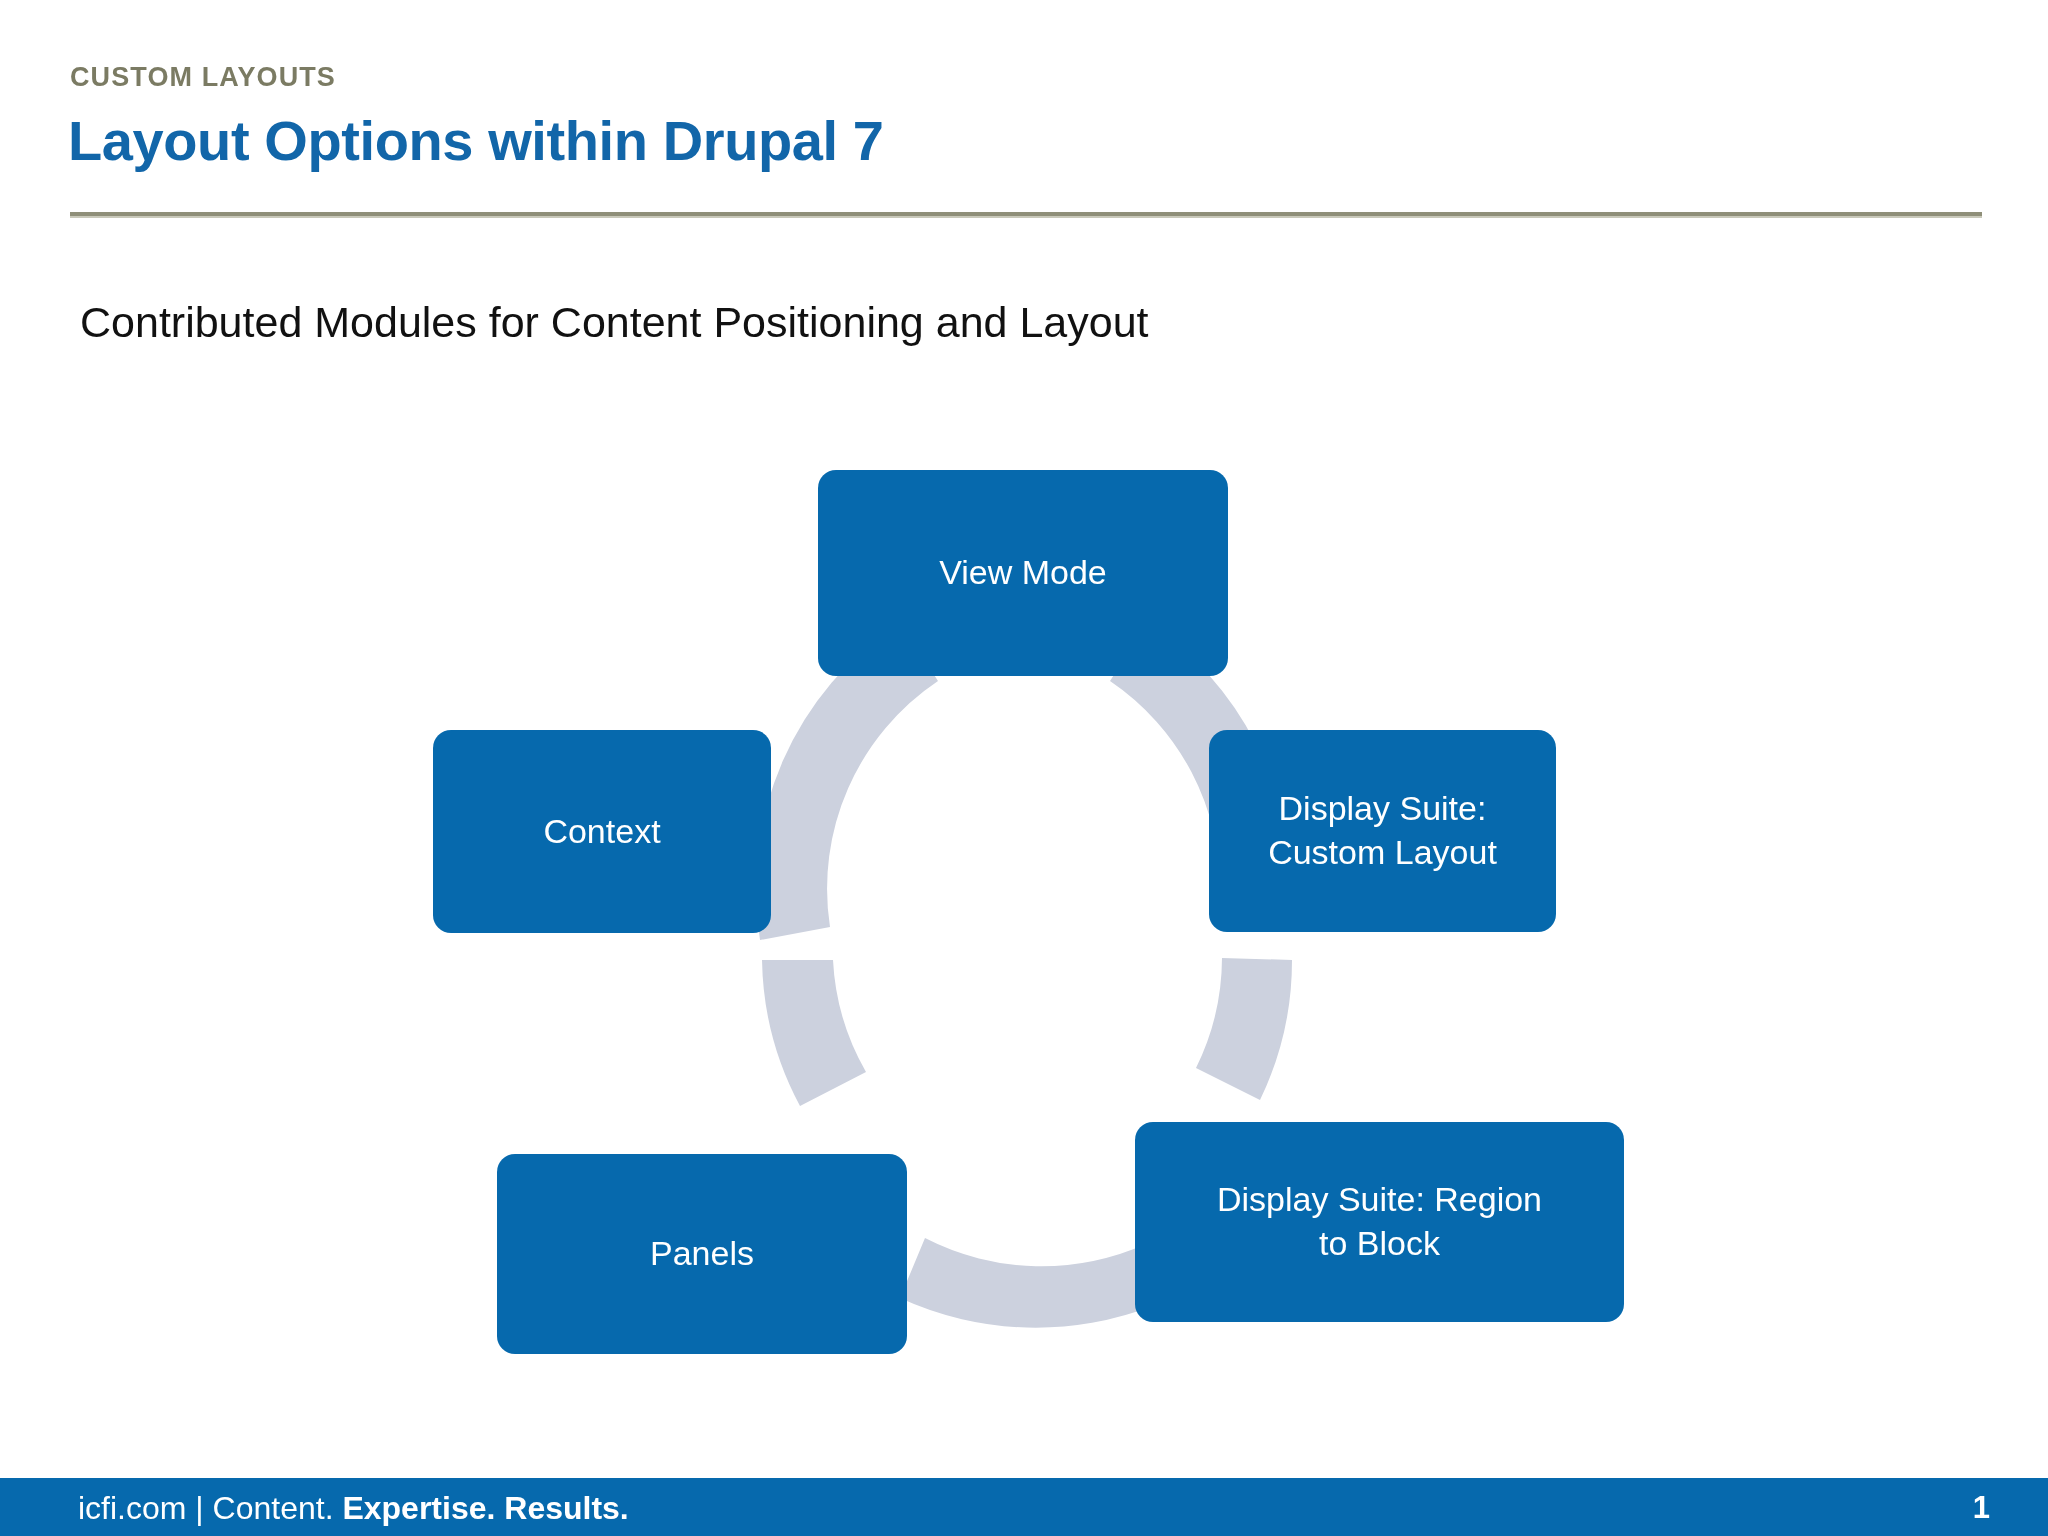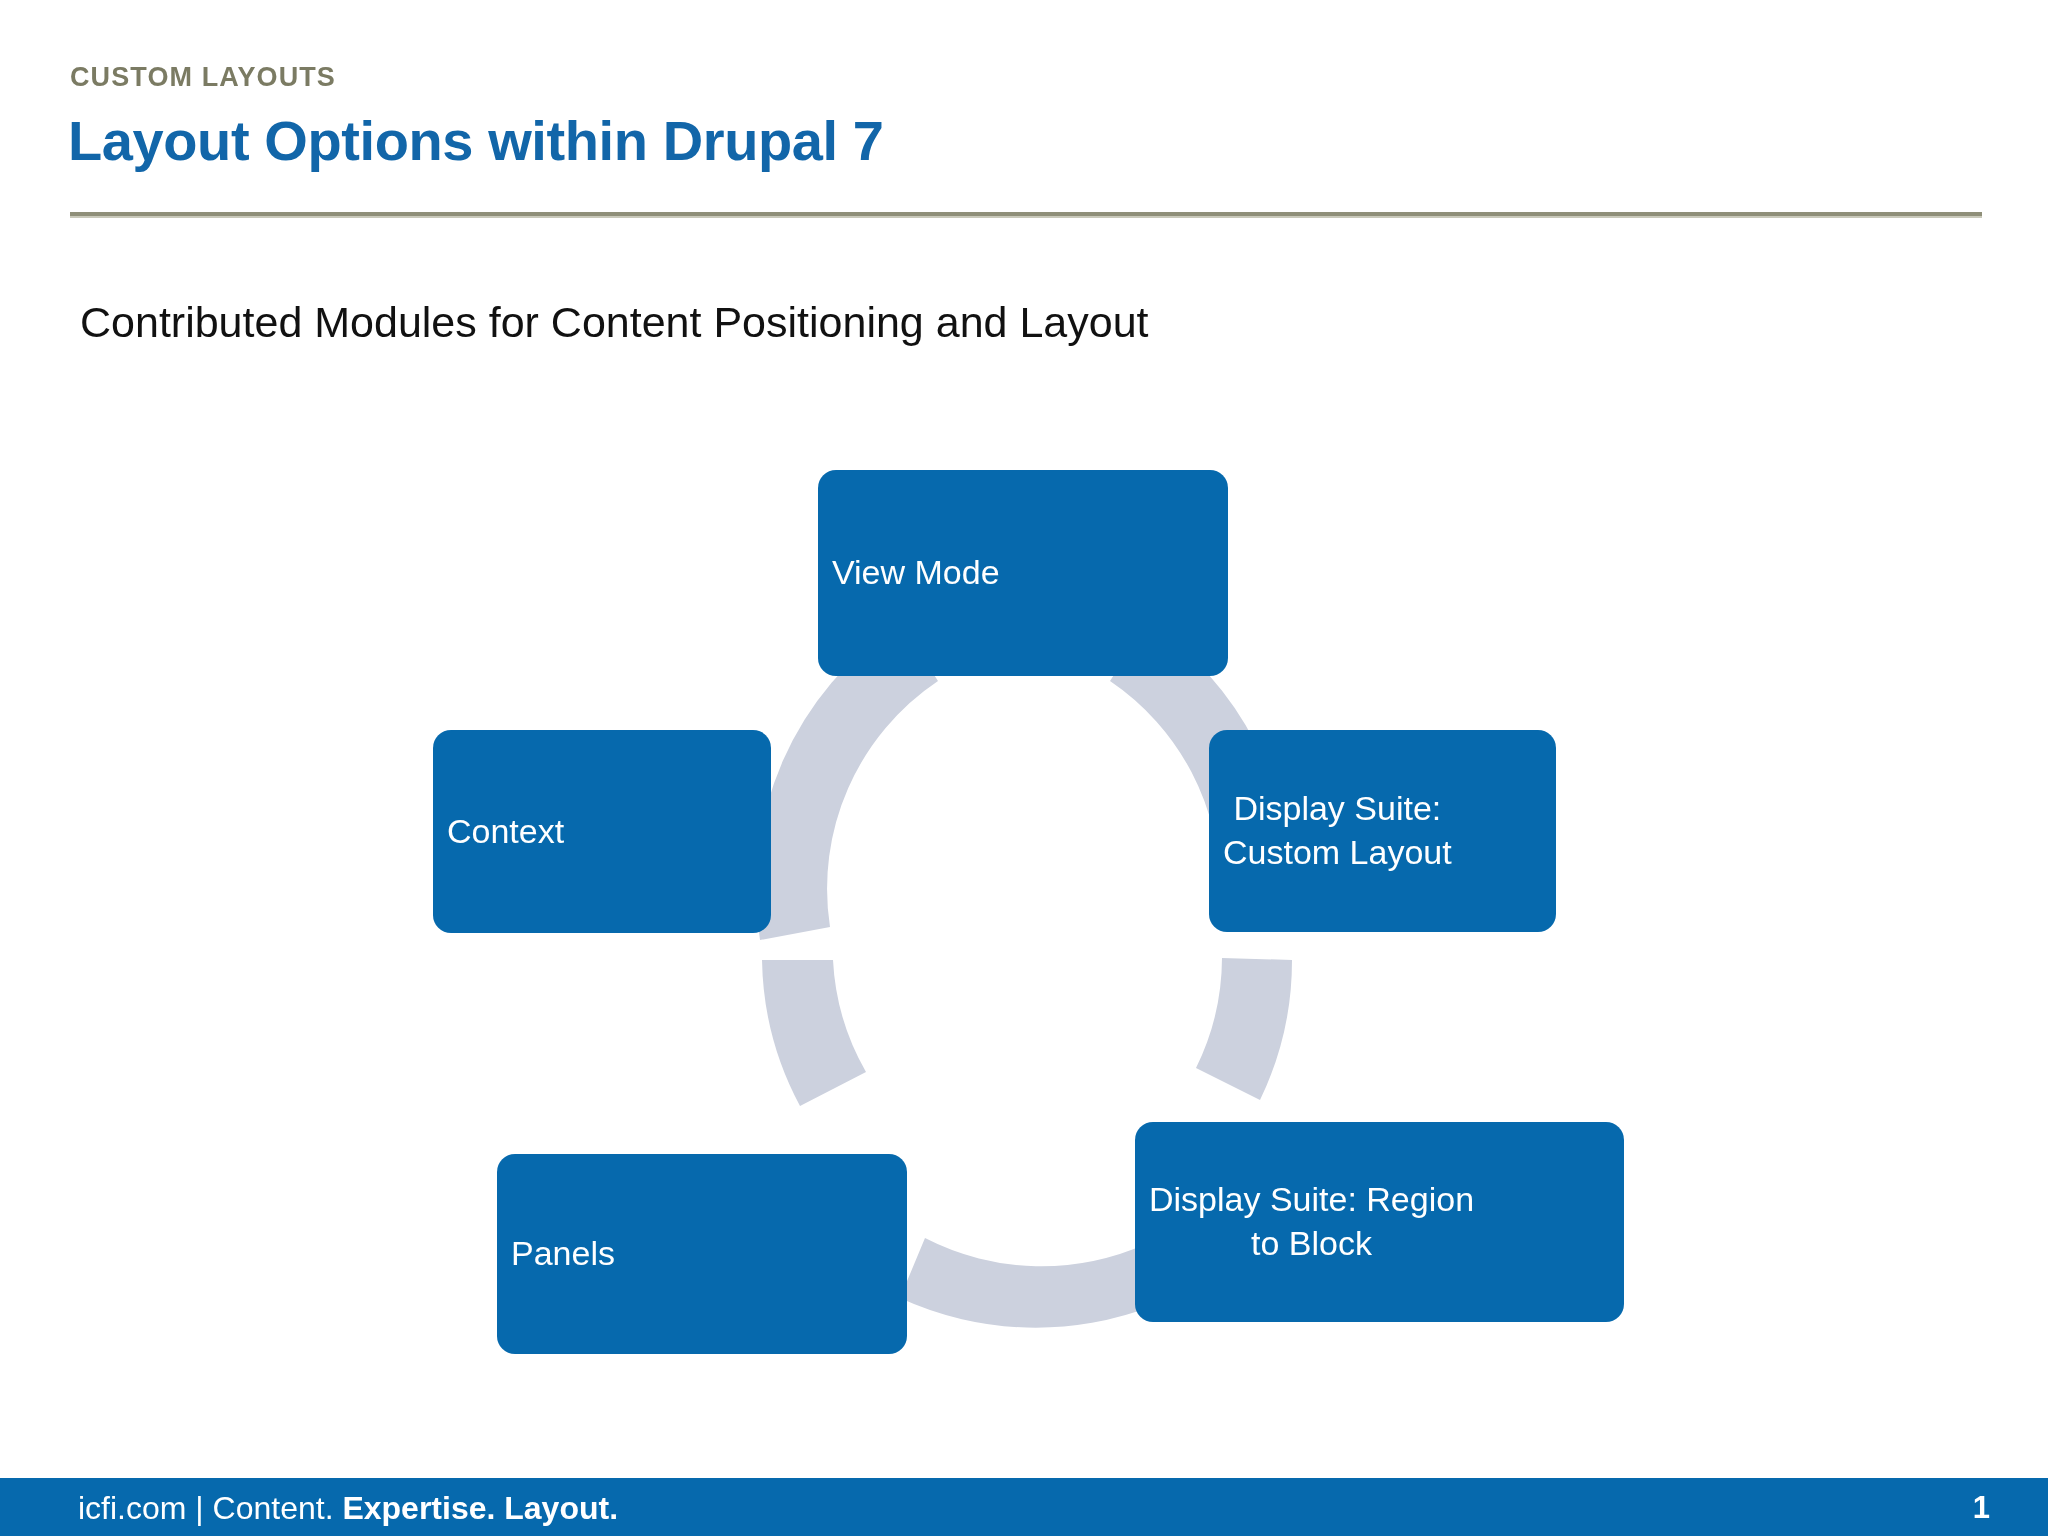--- a/index.html
+++ b/index.html
@@ -48,21 +48,21 @@
   .diagram{
     position:absolute;left:0;top:400px;width:2048px;height:1020px;
   }
   .diagram svg{position:absolute;left:0;top:0;}
 
   .node{
     position:absolute;
     background:#0669ad;
     border-radius:18px;
     color:#ffffff;
-    display:flex;align-items:center;
+    display:flex;align-items:center;justify-content:center;
     text-align:center;
     font-size:34px;
     line-height:1.28;
     box-sizing:border-box;
     padding:6px 14px;
     z-index:3;
   }
 
   
   .n-view     {left:818px; top:70px;  width:410px; height:206px;}
@@ -159,16 +159,16 @@
     <div class="node n-panels">
       <span>Panels</span>
     </div>
 
     <div class="node n-context">
       <span>Context</span>
     </div>
   </div>
 
   <div class="footer"></div>
-  <div class="footer-text"><span class="light">icfi.com</span><span class="light">&nbsp;</span><span class="light">|</span><span class="light">&nbsp;</span><span class="light">Content.</span><span class="light">&nbsp;</span><span class="bold">Expertise. Layout.</span></div>
+  <div class="footer-text"><span class="light">icfi.com</span><span class="light">&nbsp;</span><span class="light">|</span><span class="light">&nbsp;</span><span class="light">Content.</span><span class="light">&nbsp;</span><span class="bold">Expertise. Results.</span></div>
   <div class="page-num">1</div>
 
 </div>
 
 </body></html>

